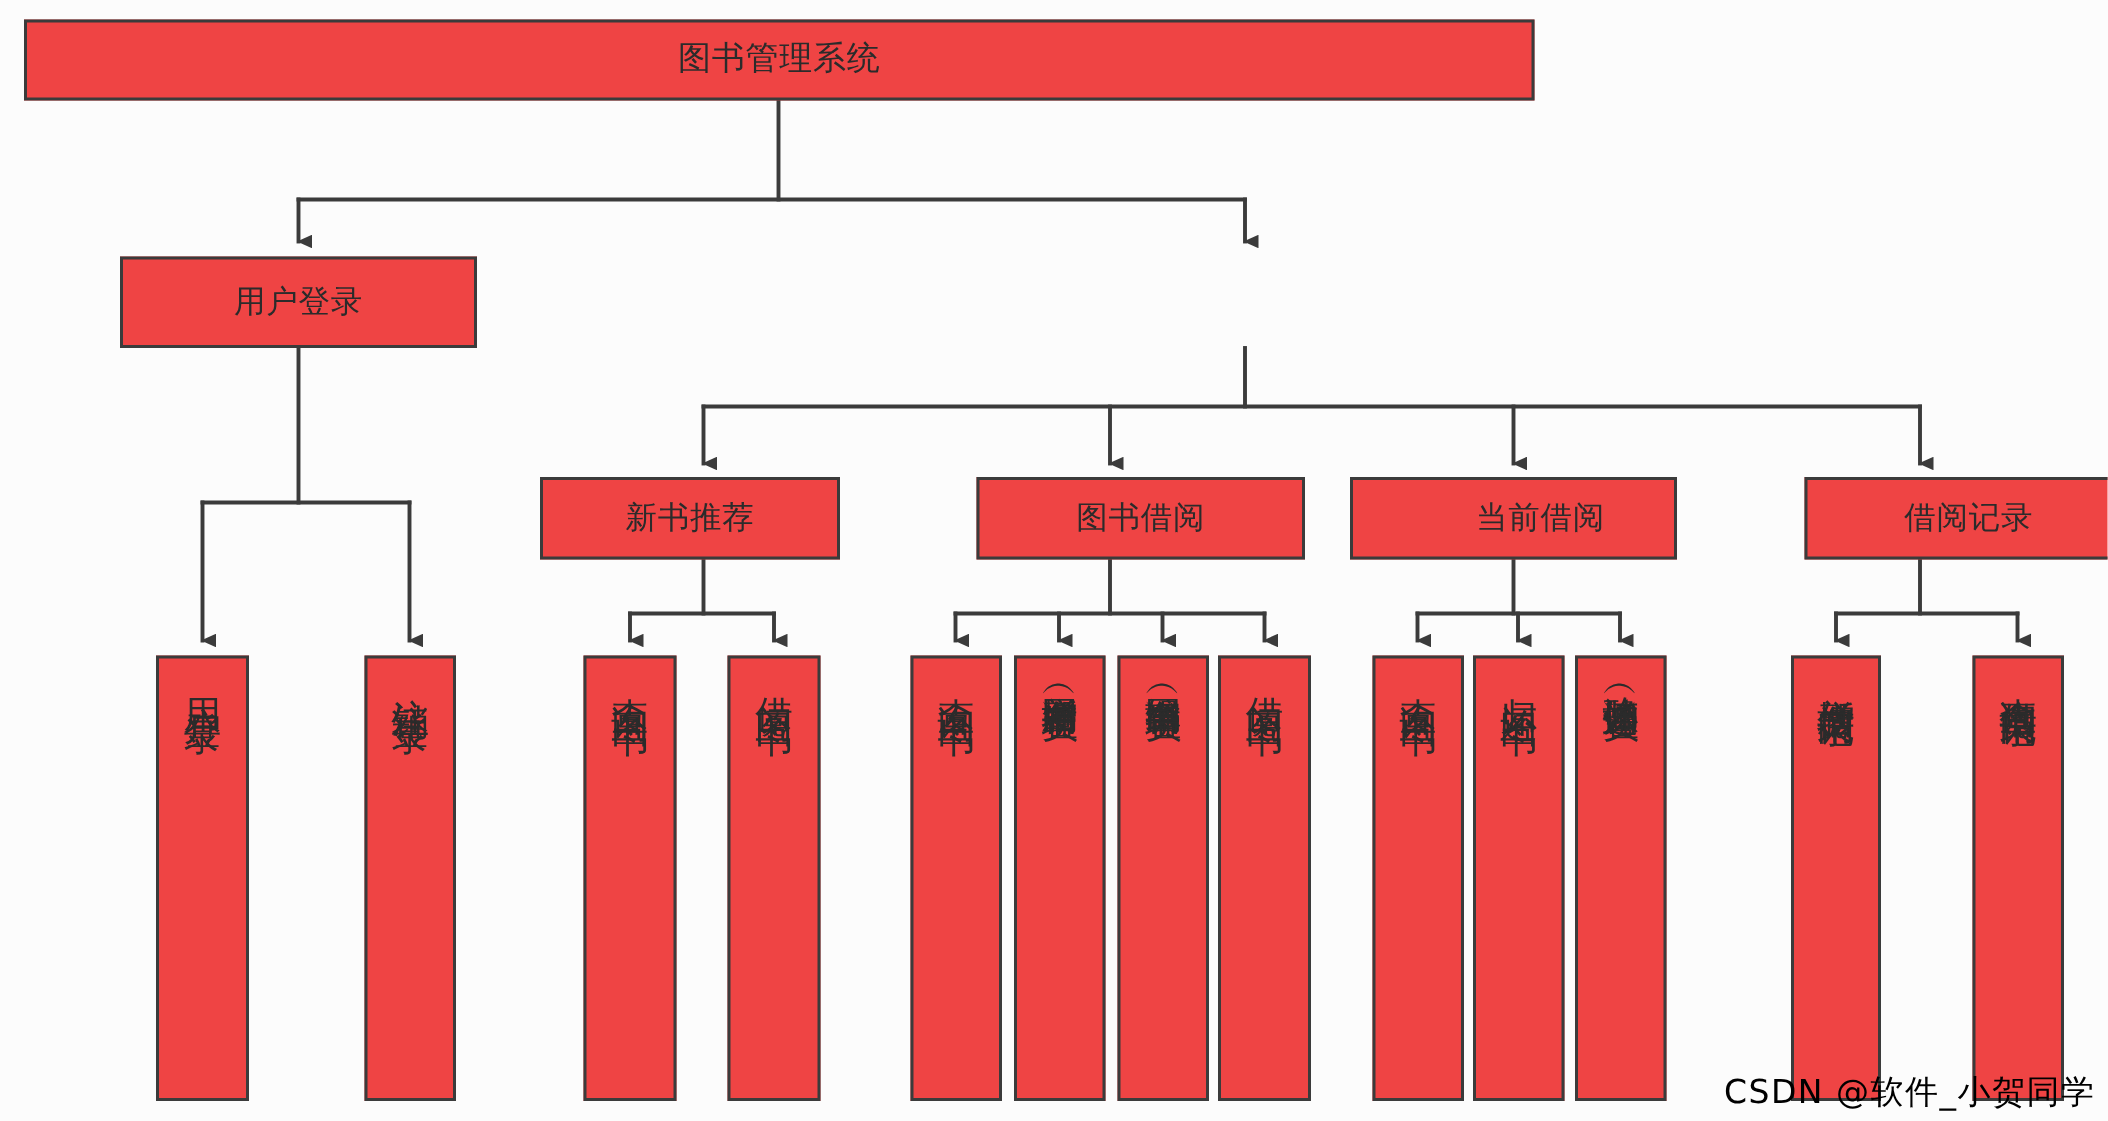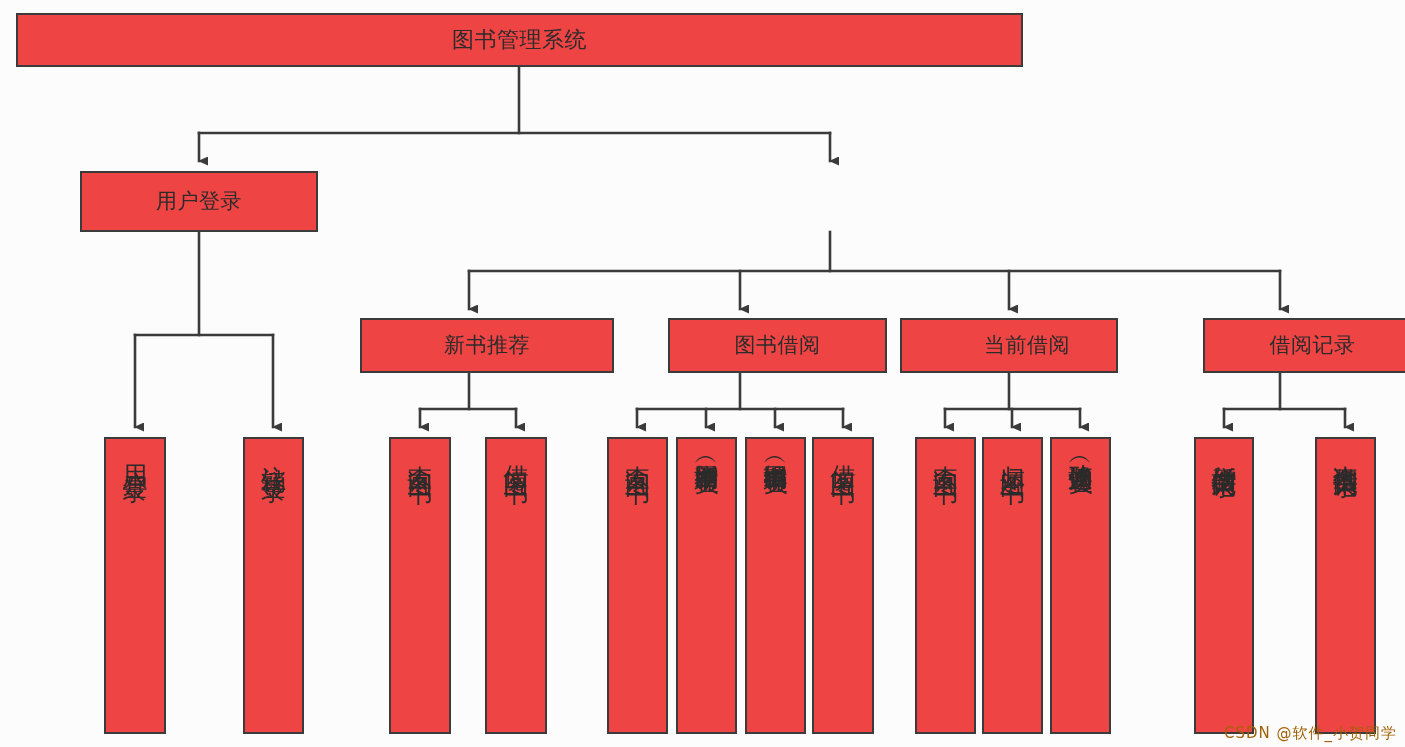--- a/index.html
+++ b/index.html
@@ -57,22 +57,22 @@
     letter-spacing:1px;
   }
   .node.vert.mid .lbl{
     font-size:25px;
     letter-spacing:2px;
   }
 
   #watermark{
     position:absolute;
     right:8px;bottom:4px;
-    font-size:15px;
-    color:#a16207;
+    font-size:22px;
+    color:#000000;
     letter-spacing:1px;
     user-select:none;
     pointer-events:none;
   }
 </style>
 </head>
 <body>
 
 <div id="diagram">
 
@@ -127,24 +127,24 @@
   </svg>
 
   <div class="node root horiz" style="left:16px;top:13px;width:1007px;height:54px;">
     <span class="lbl">图书管理系统</span>
   </div>
 
   <div class="node horiz" style="left:80px;top:171px;width:238px;height:61px;">
     <span class="lbl">用户登录</span>
   </div>
 
-  <div class="node horiz" style="left:360px;top:318px;width:254px;height:55px;align-items:center;">
+  <div class="node horiz" style="left:360px;top:318px;width:200px;height:55px;align-items:center;">
     <span class="lbl">新书推荐</span>
   </div>
-  <div class="node horiz" style="left:668px;top:318px;width:219px;height:55px;">
+  <div class="node horiz" style="left:651px;top:318px;width:219px;height:55px;">
     <span class="lbl">图书借阅</span>
   </div>
   <div class="node horiz" style="left:900px;top:318px;width:218px;height:55px;padding-left:36px;">
     <span class="lbl">当前借阅</span>
   </div>
   <div class="node horiz" style="left:1203px;top:318px;width:219px;height:55px;">
     <span class="lbl">借阅记录</span>
   </div>
 
   <div class="node vert" style="left:104px;top:437px;width:62px;height:297px;">

